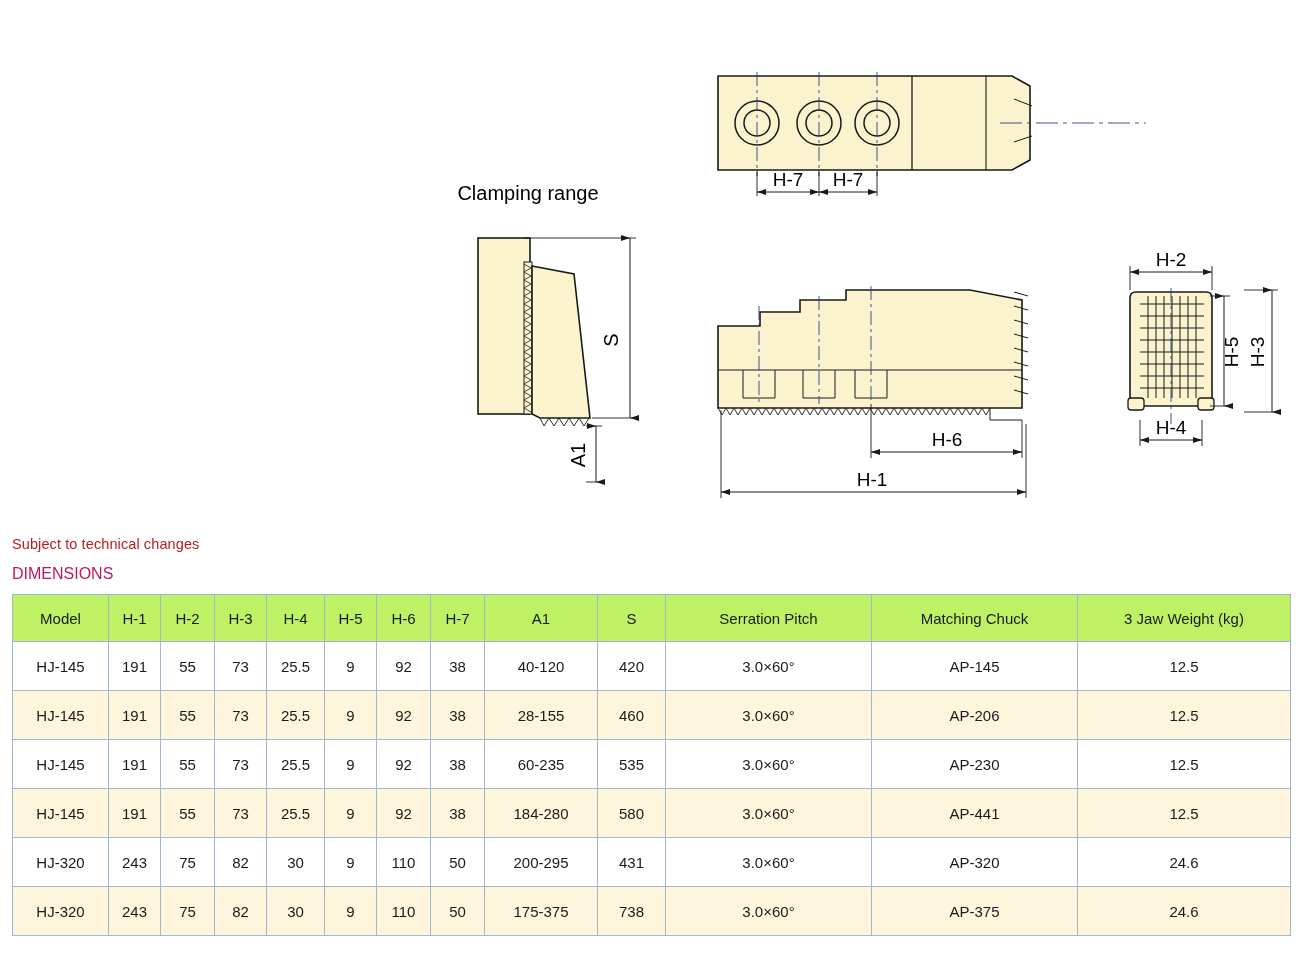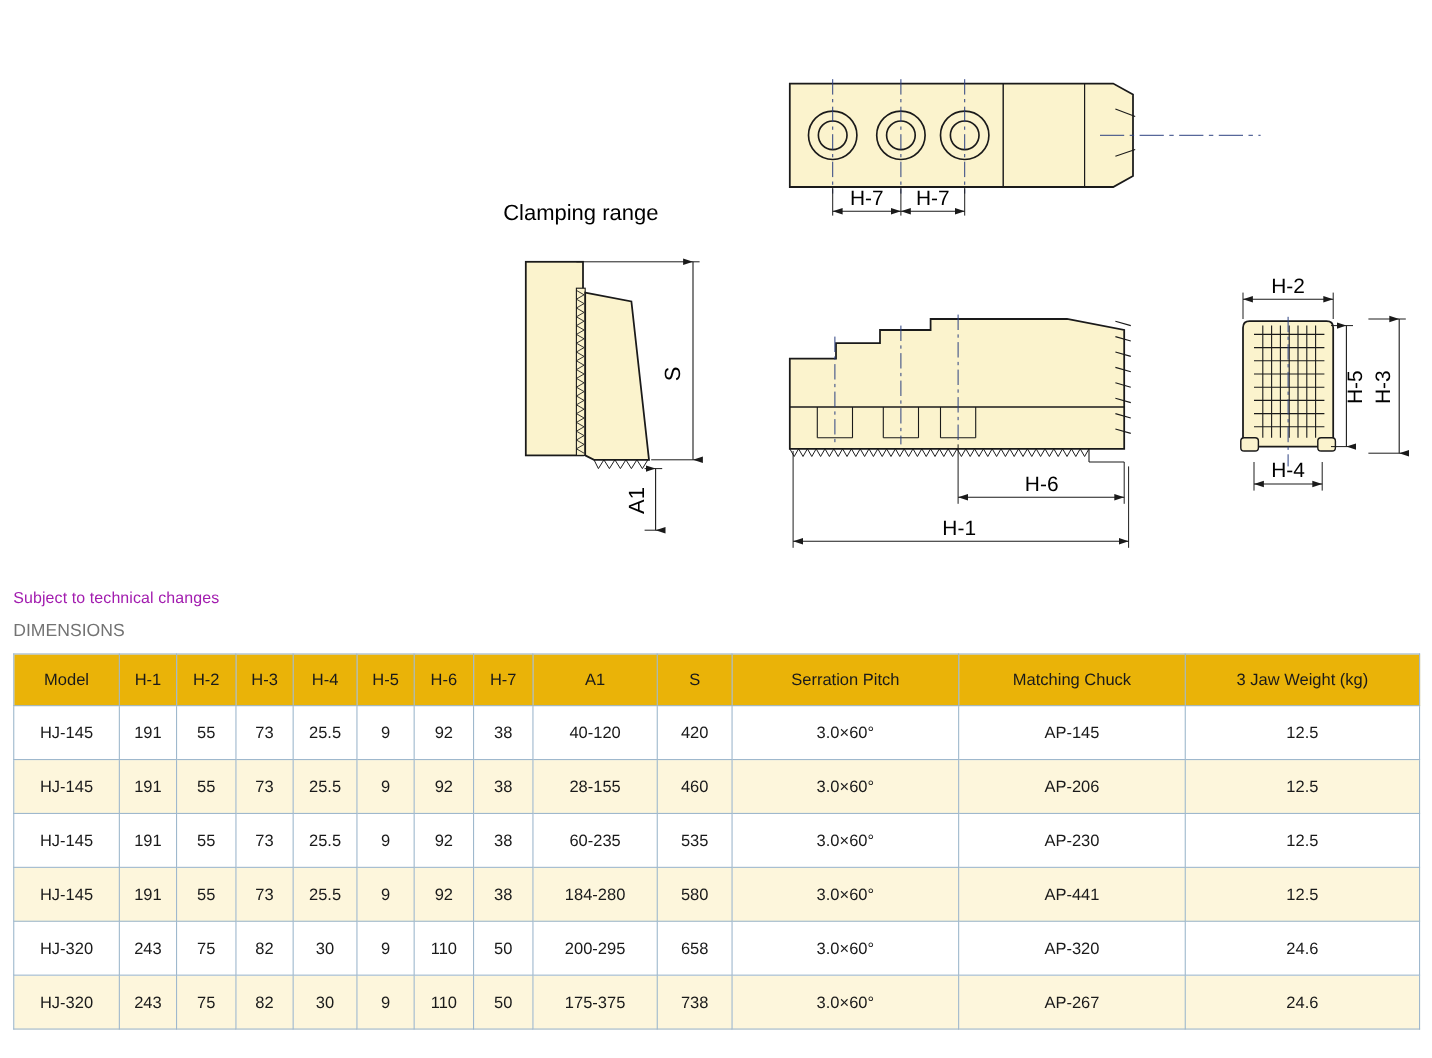--- a/index.html
+++ b/index.html
@@ -22,29 +22,29 @@
     width: 1302px;
     height: 530px;
   }
   .drawing-area svg { display: block; }
 
   .notice {
     position: absolute;
     left: 12px;
     top: 536px;
     font-size: 14.5px;
-    color: #a21caf;
+    color: #b91c1c;
     letter-spacing: 0.1px;
   }
   .dims-title {
     position: absolute;
     left: 12px;
     top: 565px;
     font-size: 16px;
-    color: #737373;
+    color: #be185d;
   }
 
   .table-wrap {
     position: absolute;
     left: 12px;
     top: 594px;
     width: 1278px;
   }
   table.dims {
     border-collapse: collapse;
@@ -55,21 +55,21 @@
     border: 1px solid #9fb8cd;
     text-align: center;
     font-size: 15px;
     color: #1a1a1a;
     height: 48px;
     padding: 0 2px;
     font-weight: normal;
     white-space: nowrap;
   }
   table.dims thead th {
-    background: #eab308;
+    background: #bef264;
     height: 46px;
     font-size: 15px;
   }
   table.dims tbody tr.odd td {
     background: #ffffff;
   }
   table.dims tbody tr.even td {
     background: #fdf6dc;
   }
 
@@ -361,35 +361,35 @@
       <tr class="odd">
         <td>HJ-320</td>
         <td>243</td>
         <td>75</td>
         <td>82</td>
         <td>30</td>
         <td>9</td>
         <td>110</td>
         <td>50</td>
         <td>200-295</td>
-        <td>658</td>
+        <td>431</td>
         <td>3.0×60°</td>
         <td>AP-320</td>
         <td>24.6</td>
       </tr>
       <tr class="even">
         <td>HJ-320</td>
         <td>243</td>
         <td>75</td>
         <td>82</td>
         <td>30</td>
         <td>9</td>
         <td>110</td>
         <td>50</td>
         <td>175-375</td>
         <td>738</td>
         <td>3.0×60°</td>
-        <td>AP-267</td>
+        <td>AP-375</td>
         <td>24.6</td>
       </tr>
     </tbody>
   </table>
 </div>
 
 </body></html>

